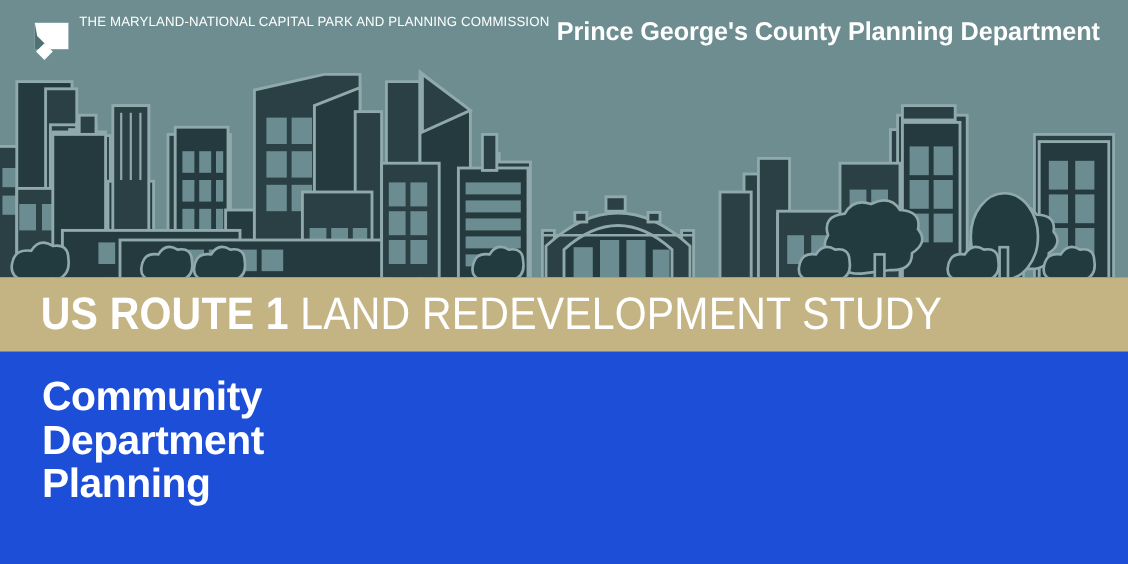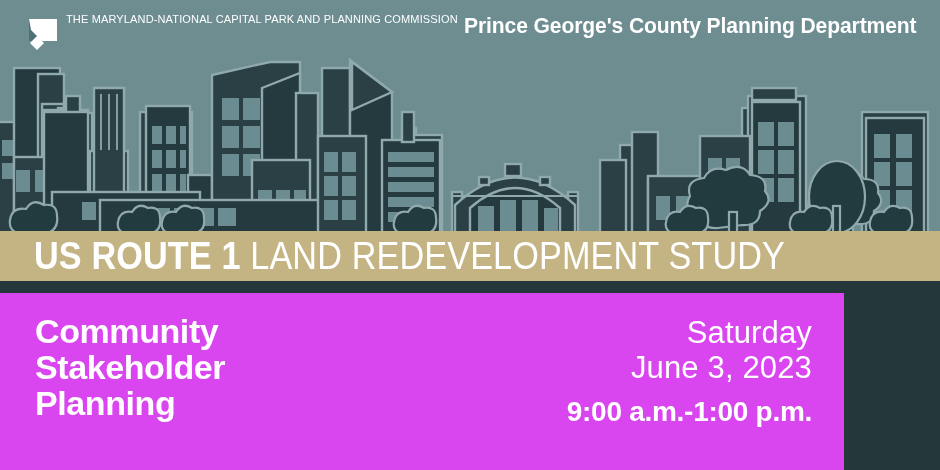--- a/index.html
+++ b/index.html
@@ -31,37 +31,37 @@
     white-space:nowrap;transform:scaleX(.985);transform-origin:left center;
   }
   #dept-name{
     color:#ffffff;font-size:21.5px;font-weight:bold;letter-spacing:-.005em;
     margin-top:2px;white-space:nowrap;
     transform:scaleX(.98);transform-origin:left center;
   }
 
   
   #gold-banner{
-    position:absolute;left:0;top:231px;width:940px;height:50px;
+    position:absolute;left:0;top:231px;width:940px;height:62px;
     background:#c5b483;z-index:6;
     display:flex;align-items:center;
   }
   #banner-text{
     margin-left:34px;white-space:nowrap;color:#ffffff;
     font-family:"Liberation Sans Narrow","Liberation Sans",sans-serif;
     font-size:38px;letter-spacing:.004em;line-height:1;
     transform:scaleX(.9);transform-origin:left center;
   }
   #banner-strong{font-weight:bold;}
   #banner-rest{font-weight:400;}
 
   
   #lower-panel{
-    position:absolute;left:0;top:293px;width:844px;height:177px;
-    background:#d946ef;z-index:4;
+    position:absolute;left:0;top:293px;width:940px;height:177px;
+    background:#1d4ed8;z-index:4;
   }
   #event-title{
     position:absolute;left:35px;top:20px;
     color:#ffffff;font-weight:bold;font-size:34px;line-height:1.06;
     letter-spacing:-.012em;
   }
   #event-title div{white-space:nowrap;}
 
   #event-when{
     position:absolute;right:32px;top:22px;text-align:right;
@@ -301,25 +301,20 @@
   <div id="gold-banner">
     <div id="banner-text">
       <span id="banner-strong">US ROUTE 1</span><span id="banner-rest"> LAND REDEVELOPMENT STUDY</span>
     </div>
   </div>
 
   <div id="lower-panel">
 
     <div id="event-title">
       <div>Community</div>
-      <div>Stakeholder</div>
+      <div>Department</div>
       <div>Planning</div>
     </div>
 
-    <div id="event-when">
-      <div class="when-light">Saturday</div>
-      <div class="when-light">June 3, 2023</div>
-      <div id="event-time">9:00 a.m.-1:00 p.m.</div>
-    </div>
 
   </div>
 
 </div>
 
 </body></html>

